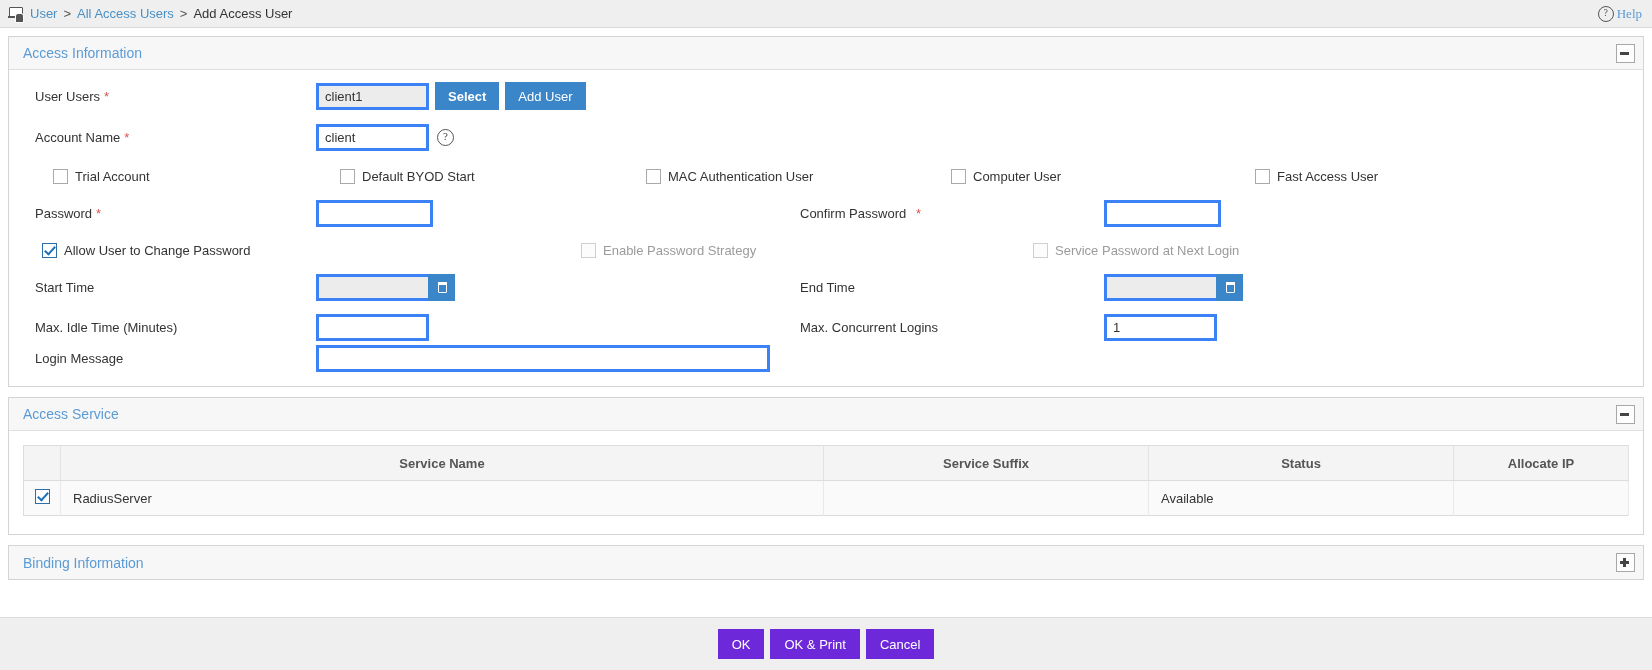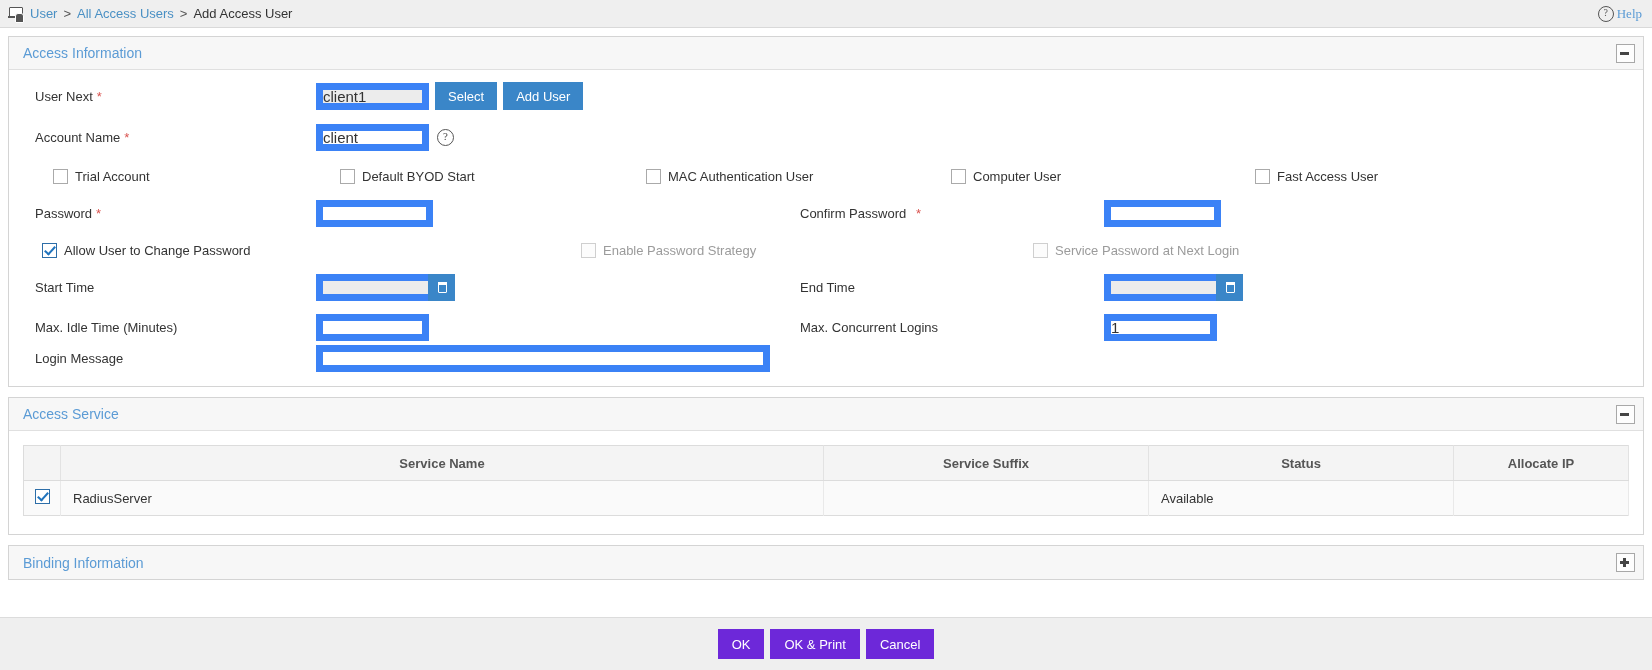--- a/index.html
+++ b/index.html
@@ -146,27 +146,27 @@
   }
   .req {
     color: #d9534f;
     margin-left: 4px;
     font-size: 13px;
   }
   .col-label { width: 307px; padding-left: 26px; box-sizing: border-box; }
 
   input[type=text] {
     font-family: "Liberation Sans", sans-serif;
-    font-size: 15px;
+    font-size: 13px;
     color: #333;
-    border: 7px solid #3b82f6;
+    border: 3px solid #3b82f6;
     background: #ffffff;
     height: 27px;
     box-sizing: border-box;
-    padding: 0 0;
+    padding: 0 6px;
     outline: none;
   }
   input.filled {
     background: #ececec;
   }
   input.grey-dis {
     background: #ececec;
     color: #555;
   }
 
@@ -349,24 +349,24 @@
     <span class="panel-title">Access Information</span>
     <span class="toggle-btn">
       <span class="h"></span>
     </span>
   </div>
 
   <div class="form-body">
 
     <div class="frow" style="margin-bottom:14px;">
       <span class="col-label">
-        <span class="lbl">User Next</span><span class="req">*</span>
+        <span class="lbl">User Users</span><span class="req">*</span>
       </span>
       <input type="text" class="filled" style="width: 113px;" value="client1">
-      <button class="btn-blue" style="margin-left:6px;">Select</button>
+      <button class="btn-blue" style="margin-left:6px;font-weight:bold;">Select</button>
       <button class="btn-blue" style="margin-left:6px;">Add User</button>
     </div>
 
     <div class="frow" style="margin-bottom:14px;">
       <span class="col-label">
         <span class="lbl">Account Name</span><span class="req">*</span>
       </span>
       <input type="text" style="width: 113px;" value="client">
       <span class="qmark">?</span>
     </div>

